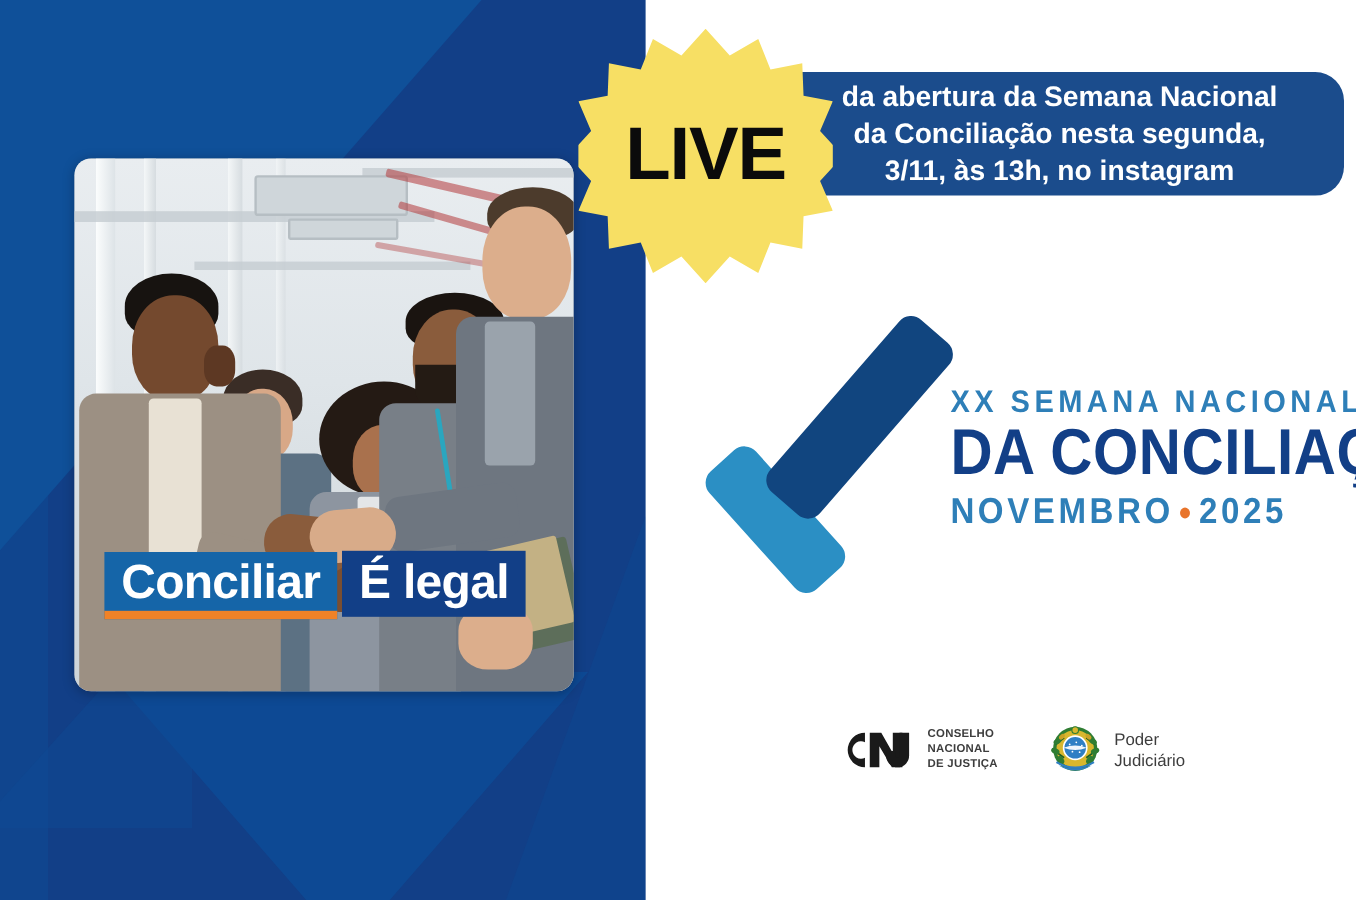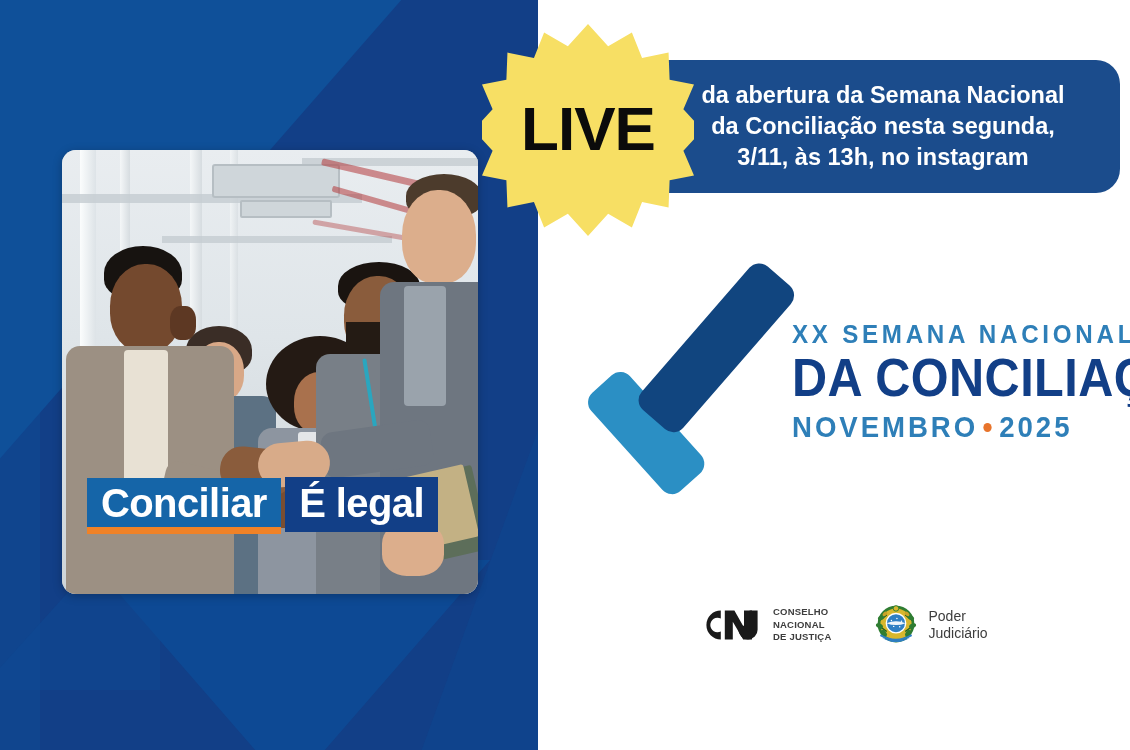--- a/index.html
+++ b/index.html
@@ -42,21 +42,21 @@
   }
   
   #facet-rightedge {
     right:0; top:430px; width:120px; height:330px;
     background:#0E4A93; opacity:.45;
     clip-path:polygon(100% 0, 100% 100%, 0 100%);
   }
 
   
   #photo-card {
-    position:absolute; left:62px; top:150px; width:416px; height:444px;
+    position:absolute; left:62px; top:132px; width:416px; height:444px;
     border-radius:14px; overflow:hidden;
     box-shadow:0 2px 10px rgba(0,0,0,.25);
     background:#b9c2c8;
   }
   
   #photo-scene { position:absolute; inset:0; }
   .bg-hall {
     position:absolute; inset:0;
     background:
       linear-gradient(180deg,#e9edf0 0%,#dfe5e9 42%,#cdd4d8 100%);
@@ -122,21 +122,21 @@
     );
   }
   #live-label {
     position:absolute; inset:0; display:flex; align-items:center;
     justify-content:center; color:#0b0b0b; font-size:62px;
     font-weight:bold; letter-spacing:-1px; padding-bottom:4px;
   }
 
   
   #message-banner {
-    position:absolute; left:596px; top:60px; width:524px; height:133px;
+    position:absolute; left:596px; top:60px; width:524px; height:103px;
     background:#1B4C8C; border-radius:24px; z-index:10;
     display:flex; align-items:center; justify-content:center;
   }
   #message-text {
     color:#ffffff; font-size:23.5px; font-weight:bold; line-height:1.33;
     text-align:center; white-space:pre-line; padding:0 14px 0 64px;
   }
 
   
   #event-logo {

